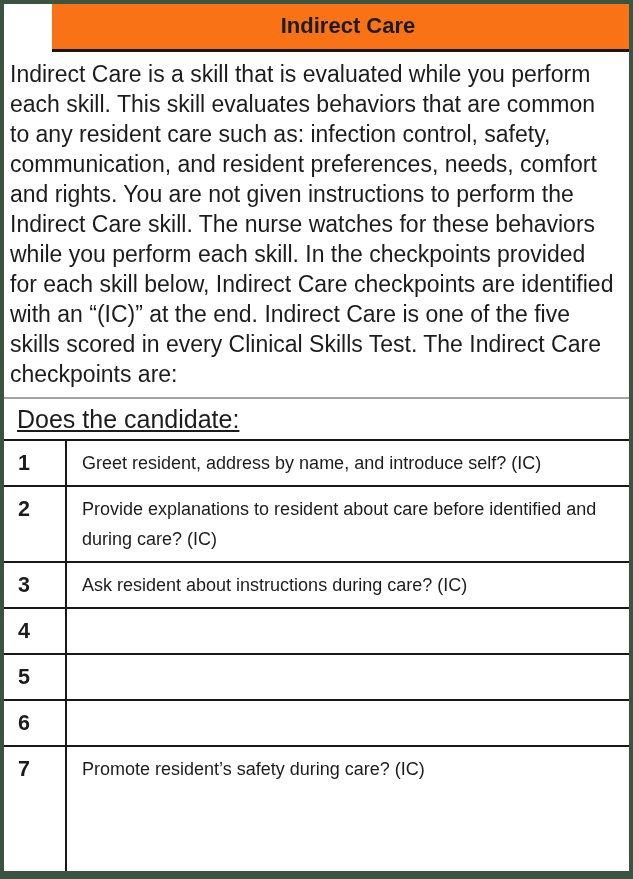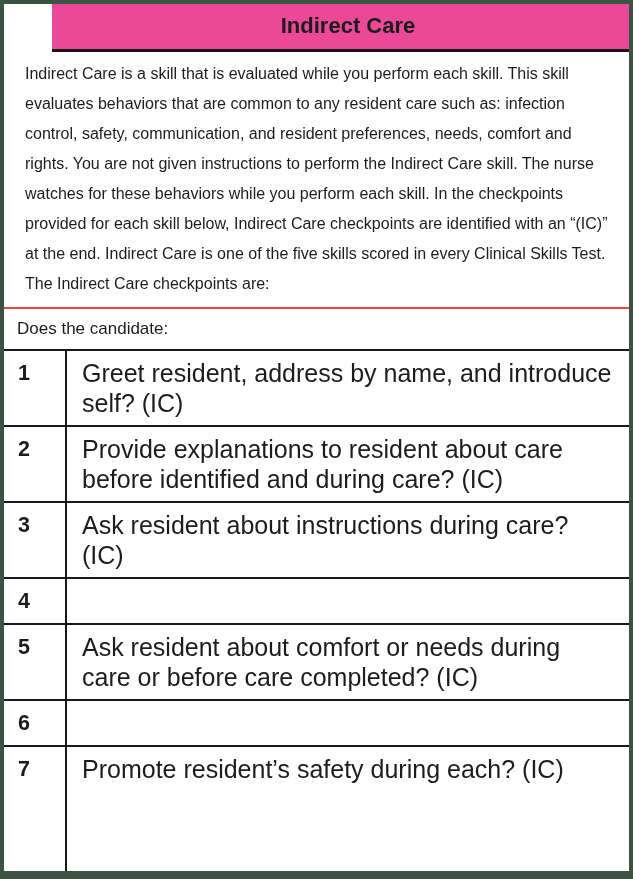--- a/index.html
+++ b/index.html
@@ -12,42 +12,43 @@
     width: 633px;
     height: 879px;
     box-sizing: border-box;
     border: 4px solid #3b5441;
     border-bottom-width: 8px;
     background: #ffffff;
     display: flex;
     flex-direction: column;
   }
   .header-cell {
-    background: #ec4899;
+    background: #f97316;
     border-bottom: 3px solid #181818;
     font-size: 22px;
     font-weight: bold;
     text-align: center;
     padding: 9px 4px 10px 19px;
     flex: none;
     margin-left: 48px;
   }
   .desc-cell {
-    font-size: 16px;
+    font-size: 23px;
     line-height: 30px;
-    padding: 7px 14px 8px 21px;
-    border-bottom: 2px solid #ef4444;
+    padding: 7px 14px 8px 6px;
+    border-bottom: 2px solid #a3a3a3;
     flex: none;
   }
   .question-cell {
-    font-size: 17px;
+    font-size: 25px;
     line-height: 30px;
     padding: 5px 14px 5px 13px;
     border-bottom: 2px solid #181818;
     flex: none;
+    text-decoration: underline;
   }
   .rows {
     flex: 1;
     display: flex;
     flex-direction: column;
   }
   .row {
     display: flex;
     border-bottom: 2px solid #181818;
   }
@@ -57,21 +58,21 @@
     min-width: 63px;
     box-sizing: border-box;
     border-right: 2px solid #181818;
     font-size: 21.5px;
     line-height: 30px;
     font-weight: bold;
     padding: 7px 4px 7px 14px;
   }
   .txt-cell {
     flex: 1;
-    font-size: 25px;
+    font-size: 18px;
     line-height: 30px;
     padding: 7px 16px 7px 15px;
   }
 </style>
 </head>
 <body>
 
 <div class="frame">
   <div class="header-cell">Indirect Care</div>
 
@@ -95,25 +96,24 @@
         <div class="num-cell">3</div>
         <div class="txt-cell">Ask resident about instructions during care? (IC)</div>
       </div>
 
       <div class="row">
         <div class="num-cell">4</div>
       </div>
 
       <div class="row">
         <div class="num-cell">5</div>
-        <div class="txt-cell">Ask resident about comfort or needs during care or before care completed? (IC)</div>
       </div>
 
       <div class="row">
         <div class="num-cell">6</div>
       </div>
 
       <div class="row">
         <div class="num-cell">7</div>
-        <div class="txt-cell">Promote resident’s safety during each? (IC)</div>
+        <div class="txt-cell">Promote resident’s safety during care? (IC)</div>
       </div>
     </div>
 </div>
 
 </body></html>

